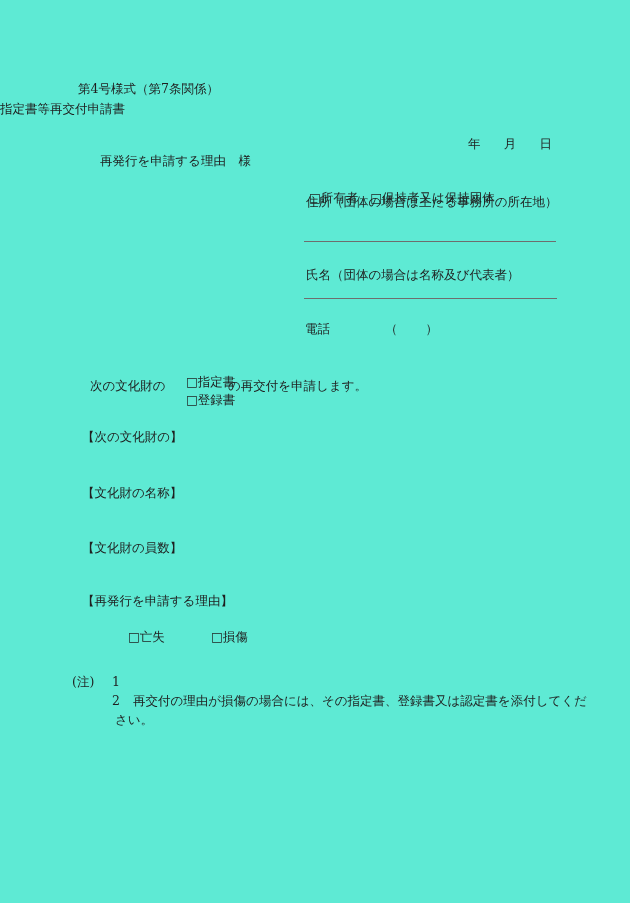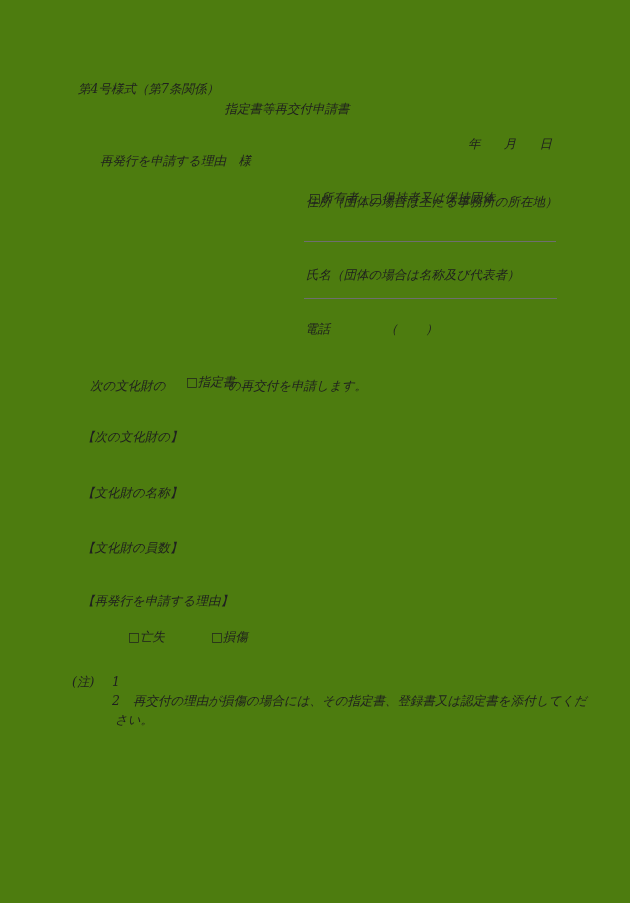--- a/index.html
+++ b/index.html
@@ -1,29 +1,28 @@
 <!DOCTYPE html>
 <html><head>
 <meta charset="utf-8">
 <style>
   * { margin: 0; padding: 0; box-sizing: border-box; }
   html, body { background: #fcfcfc; }
   .page {
     position: relative;
     width: 630px;
     height: 903px;
-    background: #4d7c0f;
+    background: #5eead4;
     font-family: "DejaVu Serif", "Liberation Serif", serif;
     font-size: 12.5px;
     color: #1f1f1f;
     overflow: hidden;
-    font-style: italic;
   }
   .t { position: absolute; white-space: pre; line-height: 1.15; }
-  .center { left: 0; width: 502px; text-align: center; margin-left: 36px; }
+  .center { left: 0; width: 502px; text-align: left; }
   .date-row { display: flex; justify-content: space-between; width: 84px; }
   .flexrow { display: flex; }
   .gap-fw { display: inline-block; width: 12px; }
   .blank-line {
     position: absolute;
     height: 0;
     border-top: 1.5px solid #6e6e6e;
   }
   .chk { display: inline; cursor: default; }
 </style>
@@ -58,20 +57,23 @@
     <span>電話</span>
     <span style="margin-left:55px">（</span>
     <span style="margin-left:28px">）</span>
   </div>
 
   <div class="t" style="left:90px; top:379px">次の文化財の</div>
 
   <div class="t" style="left:170px; top:361px">
     <span class="chk">□</span><span>指定書</span>
   </div>
+  <div class="t" style="left:170px; top:379px">
+    <span class="chk">□</span><span>登録書</span>
+  </div>
 
   <div class="t" style="left:228px; top:379px">の再交付を申請します。</div>
 
   <div class="t" style="left:82px; top:430px">【次の文化財の】</div>
   <div class="t" style="left:82px; top:486px">【文化財の名称】</div>
   <div class="t" style="left:82px; top:541px">【文化財の員数】</div>
 
   <div class="t" style="left:82px; top:594px">【再発行を申請する理由】</div>
 
   <div class="t" style="left:112px; top:616px">

